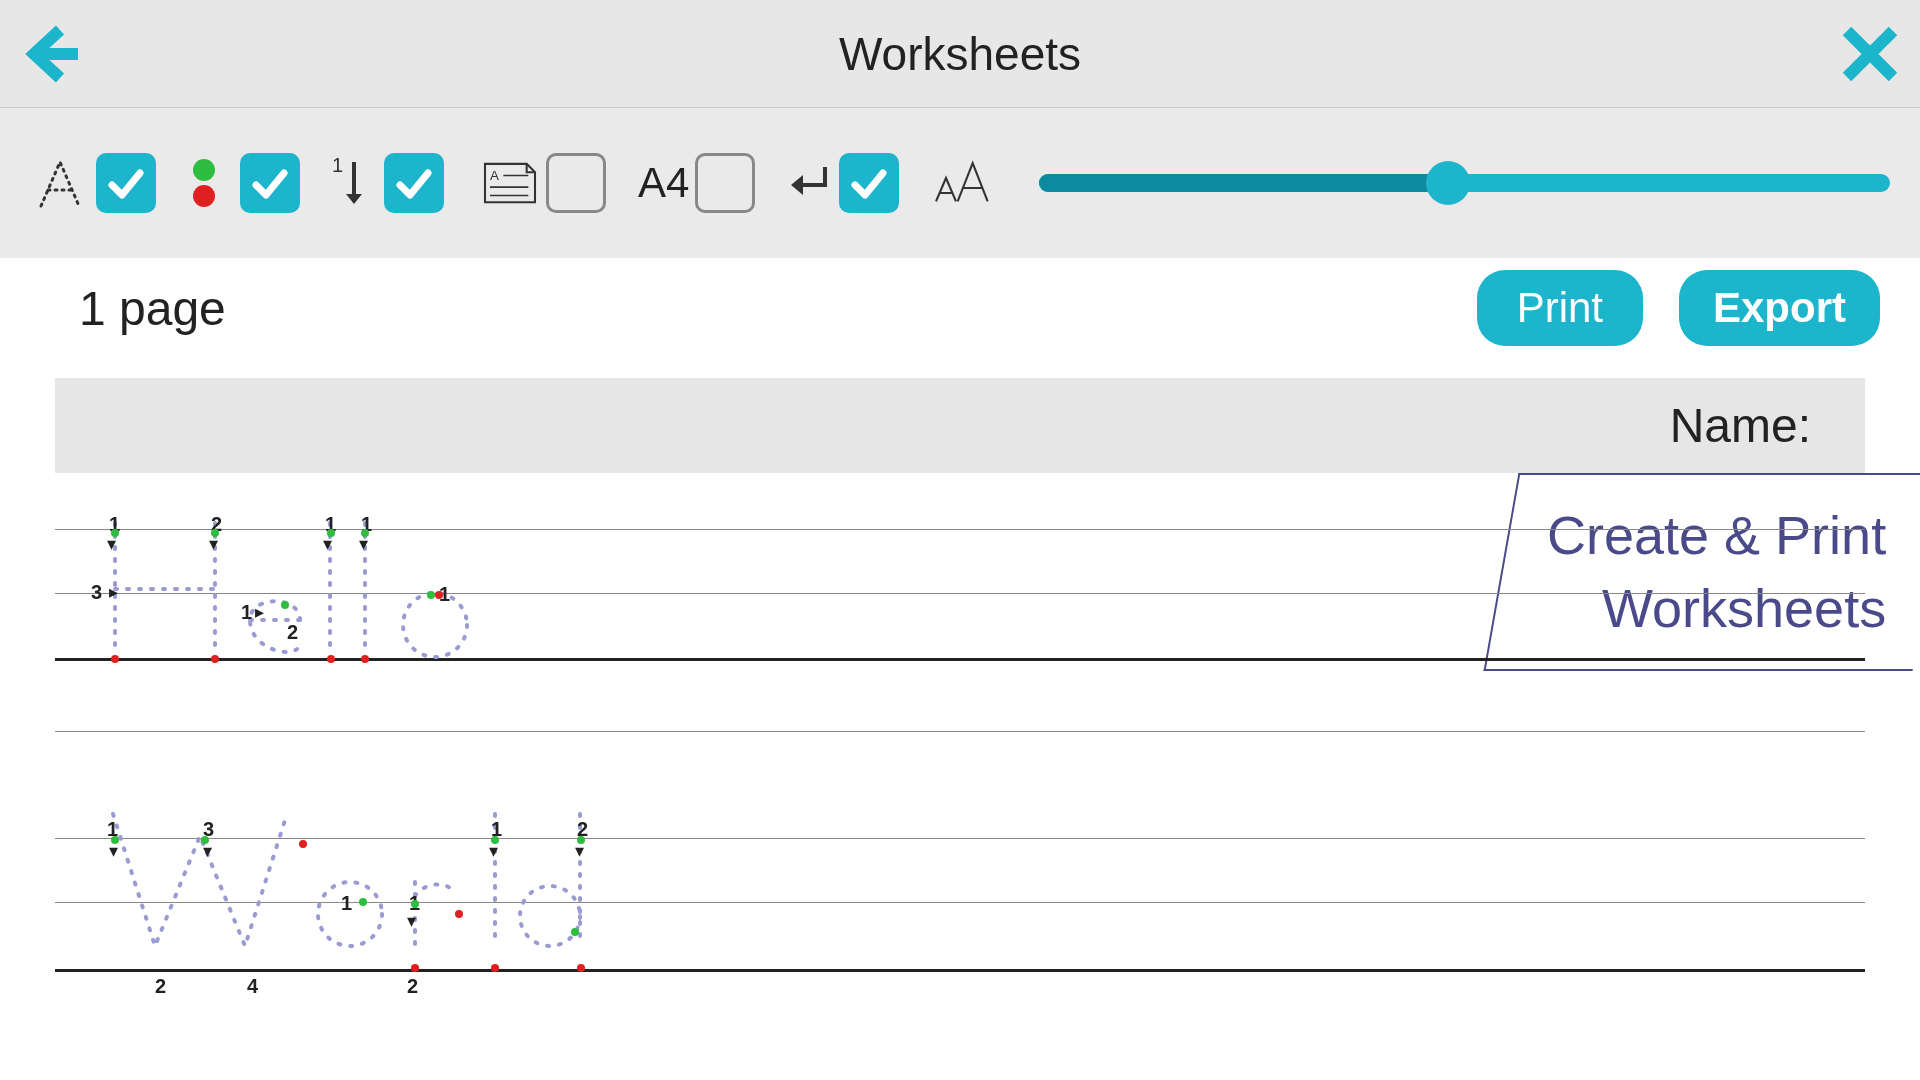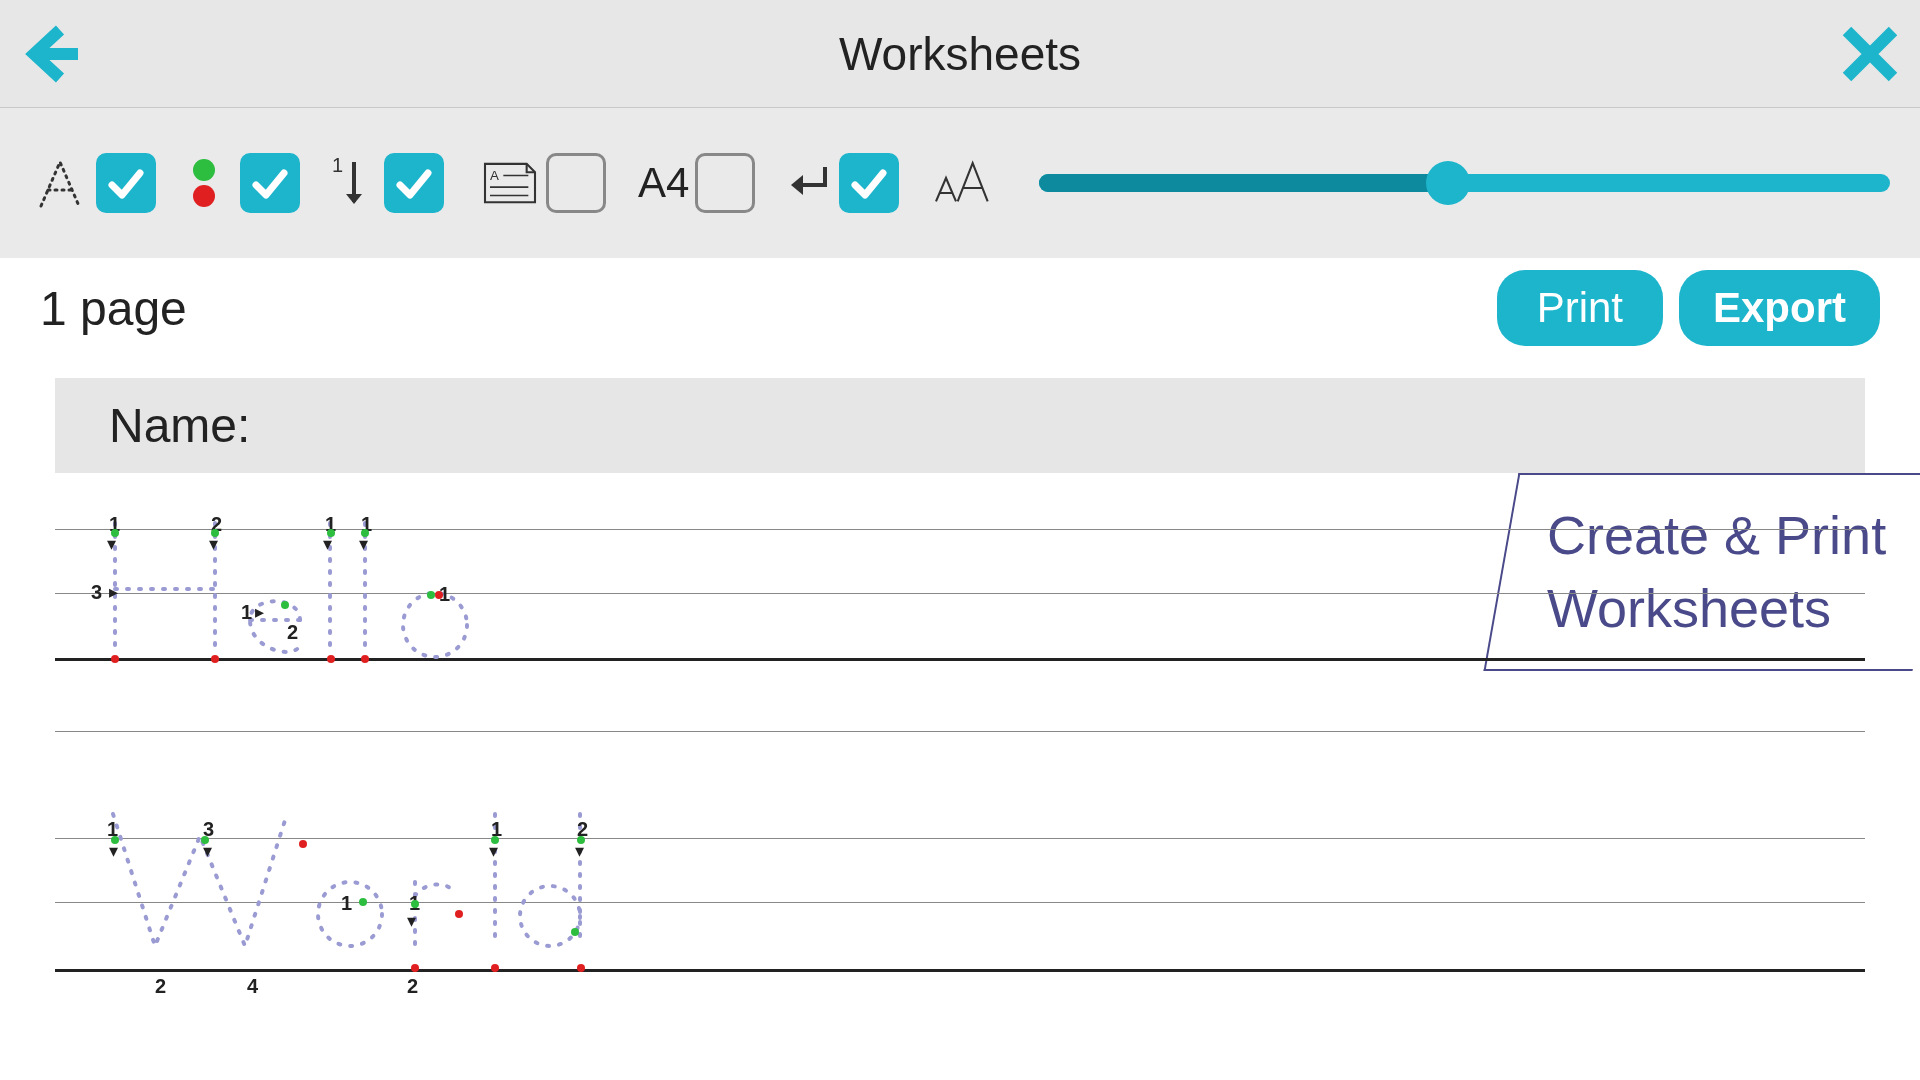--- a/index.html
+++ b/index.html
@@ -138,30 +138,31 @@
 }
 
 
 .actions-bar {
   height: 100px;
   display: flex;
   align-items: center;
   justify-content: space-between;
   padding: 0 40px;
   background: #fff;
+  margin-left: 39px;
 }
 
 .page-count {
   font-size: 48px;
   color: #222;
 }
 
 .action-buttons {
   display: flex;
-  gap: 16px;
+  gap: 36px;
 }
 
 .btn {
   background: #1db5cc;
   color: #fff;
   border: none;
   border-radius: 28px;
   padding: 14px 40px;
   font-size: 42px;
   font-weight: 400;
@@ -170,20 +171,21 @@
 
 .btn-export {
   padding: 14px 34px;
   font-weight: bold;
 }
 
 
 .worksheet {
   padding: 20px 55px 0 55px;
   position: relative;
+  text-align: right;
 }
 
 .name-row {
   background: #e6e6e6;
   padding: 20px 54px;
   font-size: 48px;
   color: #222;
 }
 
 .writing-line {

